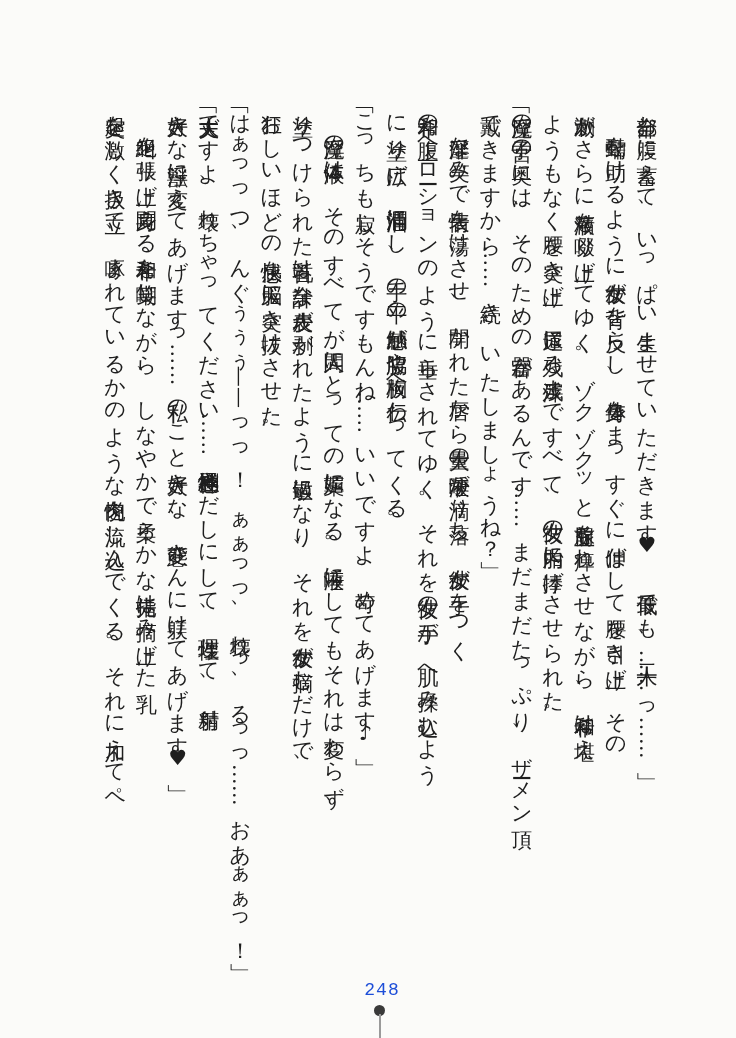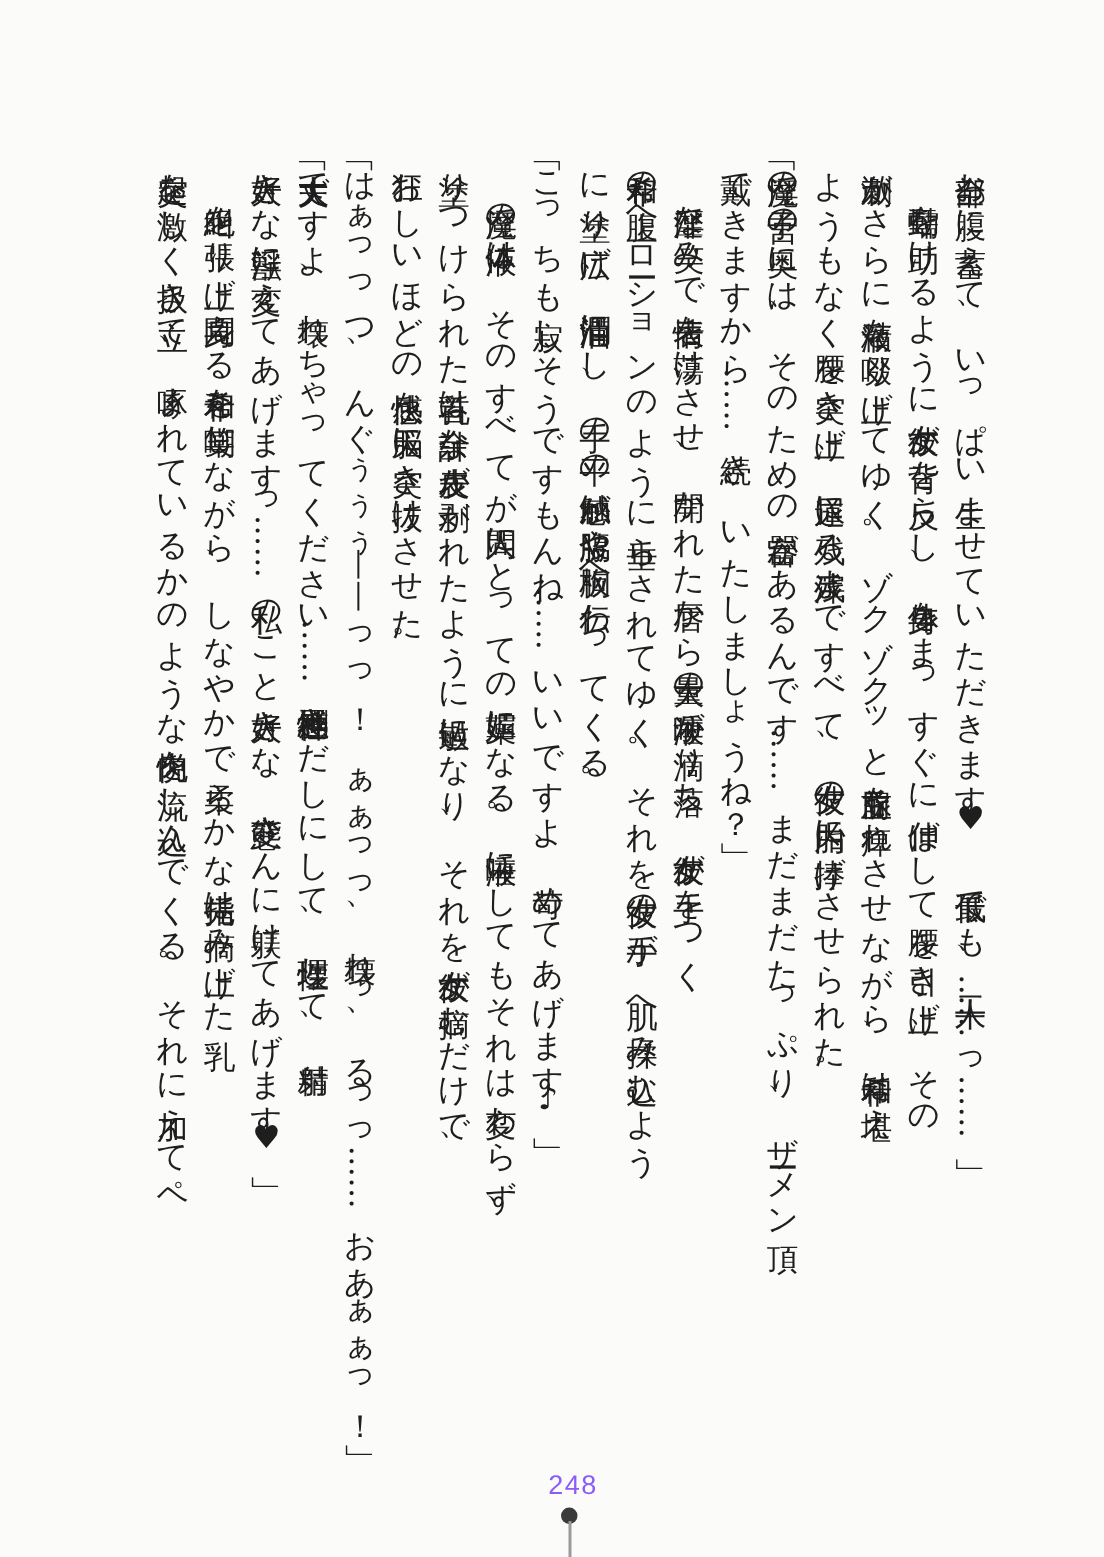--- a/index.html
+++ b/index.html
@@ -30,24 +30,24 @@
     padding: 0;
     line-height: 31.3px;      
     white-space: nowrap;      
     letter-spacing: 0.2px;
   }
   .page-number {
     position: absolute;
     top: 980px;
     left: 382px;
     transform: translateX(-50%);
-    font-family: Liberation Sans, sans-serif;
+    font-family: Liberation Mono, monospace;
     font-size: 18px;
     letter-spacing: 1px;
-    color: #8b5cf6;
+    color: #1d4ed8;
   }
   .binding-mark-dot {
     position: absolute;
     left: 374px;
     top: 1005px;
     width: 11px;
     height: 11px;
     border-radius: 50%;
     background: #3a3a3a;
   }

